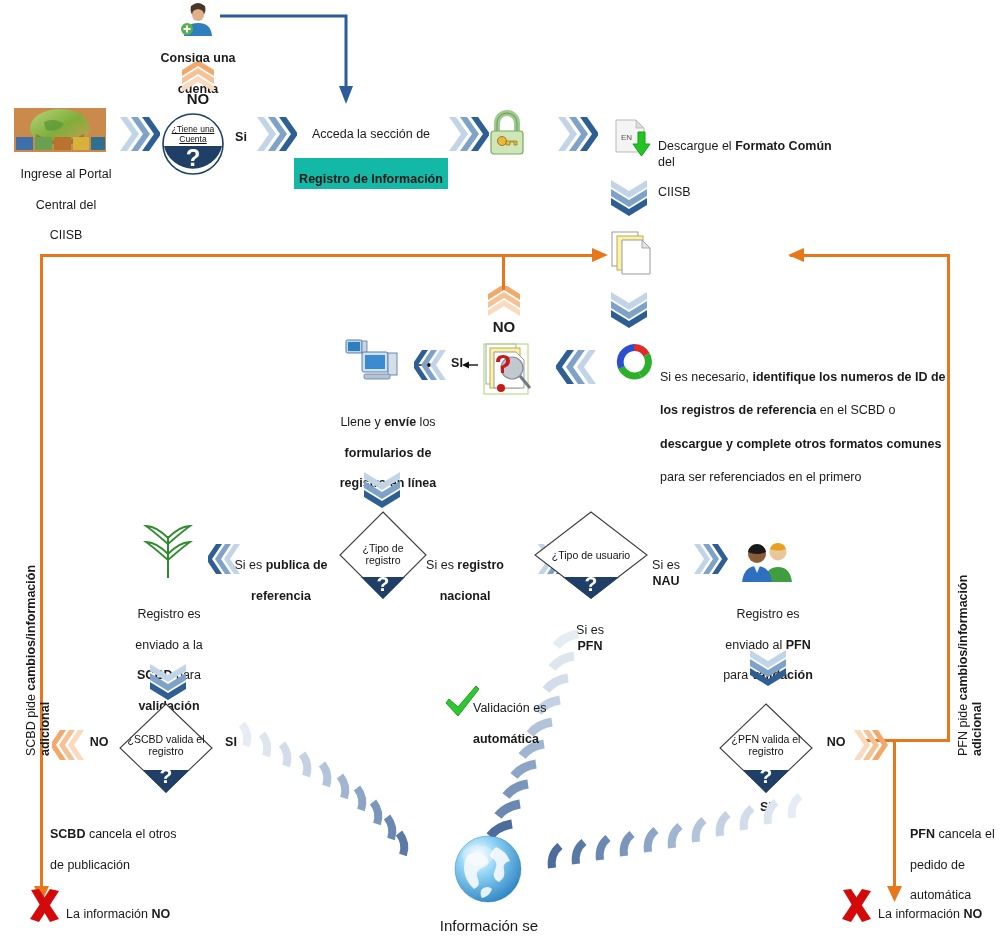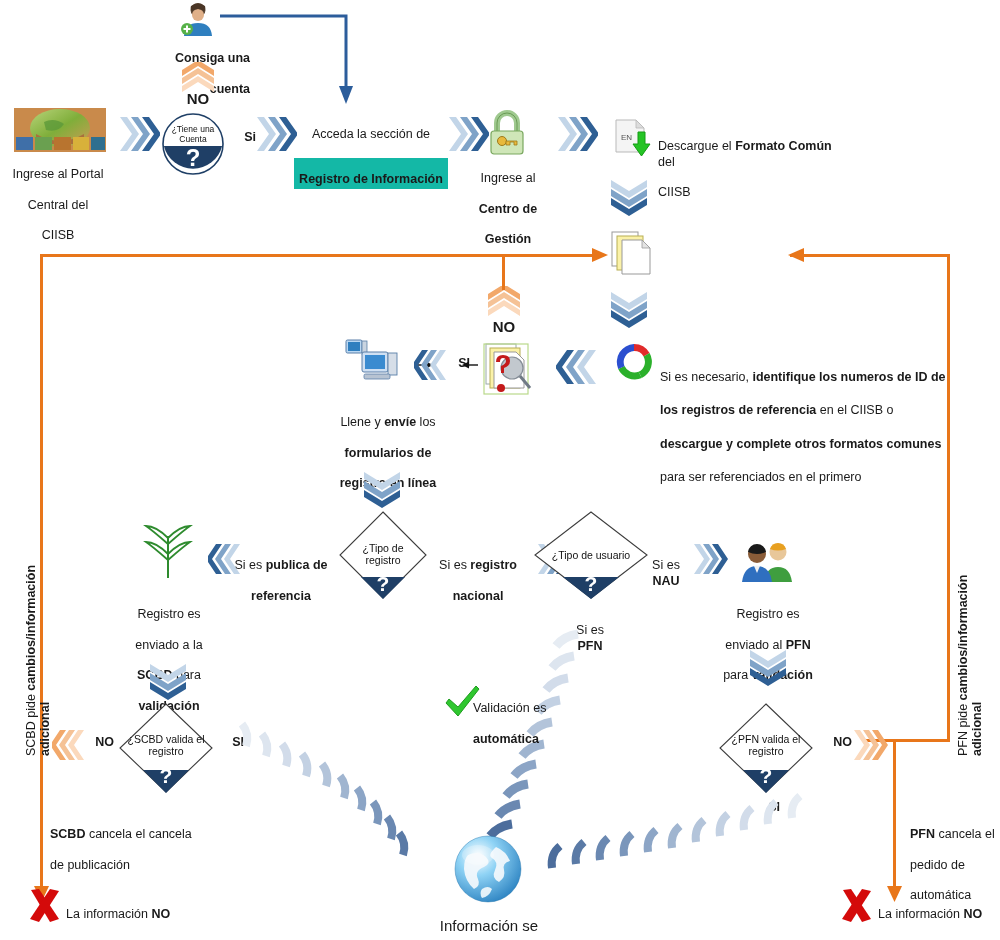--- a/index.html
+++ b/index.html
@@ -16,21 +16,21 @@
   .abs{position:absolute;}
   .lbl{
     position:absolute;
     font-size:12.5px;
     color:#1a1a1a;
     line-height:1.22;
     text-align:center;
     white-space:pre-line;
   }
   .lbl.left{text-align:left;}
-  .b{font-weight:bold;text-align:right;}
+  .b{font-weight:bold;}
   .big{font-size:15px;font-weight:bold;}
 
   
   .chev{position:absolute;}
   .chev svg{display:block;}
 
   
   .diamond{
     position:absolute;
   }
@@ -46,21 +46,21 @@
     position:absolute;left:0;right:0;
     text-align:center;
     color:#fff;font-weight:bold;
     font-size:21px;
   }
 
   
   .circdec{position:absolute;}
   .circdec .ctext{
     position:absolute;left:0;right:0;text-align:center;
-    font-size:8.5px;color:#111;line-height:1.15;
+    font-size:8.5px;color:#111;line-height:1.15;text-decoration:underline;
   }
   .circdec .cq{
     position:absolute;left:0;right:0;text-align:center;
     color:#fff;font-weight:bold;font-size:24px;
   }
 
   
   .orange-line{position:absolute;background:#e8761a;}
   .vlabel{
     position:absolute;
@@ -129,21 +129,21 @@
       <ellipse cx="46" cy="20" rx="30" ry="19" fill="url(#gPortal)"></ellipse>
       <path d="M22,26 q24,14 48,0 l0,10 l-48,0 z" fill="#a9703c"></path>
       <rect x="2" y="29" width="17" height="13" fill="#3f6fa8"></rect>
       <rect x="21" y="29" width="17" height="13" fill="#6aa050"></rect>
       <rect x="40" y="29" width="17" height="13" fill="#b8742f"></rect>
       <rect x="59" y="29" width="16" height="13" fill="#d8b13a"></rect>
       <rect x="77" y="29" width="14" height="13" fill="#2f6f8f"></rect>
       <path d="M30,14 q10,-5 20,2 q-6,9 -18,6 z" fill="#5d9a3a" opacity="0.8"></path>
     </svg>
   </div>
-  <div class="lbl" style="left:0;top:152px;width:116px;">
+  <div class="lbl" style="left:8px;top:152px;width:116px;">
     <span>Ingrese al Portal</span><br>
     <span>Central del</span><br>
     <span>CIISB</span>
   </div>
 
   <div class="chev" style="left:118px;top:115px;">
     <svg width="42" height="38" viewBox="0 0 42 38">
       <path d="M2,2 L14,19 L2,36 L9,36 L21,19 L9,2 Z" fill="#c2d5e8"></path>
       <path d="M13,2 L25,19 L13,36 L20,36 L32,19 L20,2 Z" fill="#7fa3c8"></path>
       <path d="M24,2 L36,19 L24,36 L31,36 L43,19 L31,2 Z" fill="#2e5f94"></path>
@@ -215,25 +215,20 @@
 
   <div class="abs" style="left:486px;top:110px;">
     <svg width="42" height="46" viewBox="0 0 42 46">
       <path d="M11,22 L11,13 a10,10 0 0 1 20,0 L31,22" fill="none" stroke="#9fc98f" stroke-width="6"></path>
       <path d="M11,22 L11,13 a10,10 0 0 1 20,0 L31,22" fill="none" stroke="#6a9c55" stroke-width="1"></path>
       <rect x="5" y="21" width="32" height="23" rx="3" fill="#cfe6b8" stroke="#7aa85f" stroke-width="1.2"></rect>
       <circle cx="16" cy="31" r="4.5" fill="#e8b93d" stroke="#9c7a1d" stroke-width="1"></circle>
       <path d="M20,31 L31,31 L31,35 L28,35 L28,32 L24,32 L24,35 L20,35 Z" fill="#e8b93d" stroke="#9c7a1d" stroke-width="0.8"></path>
     </svg>
   </div>
-  <div class="lbl" style="left:466px;top:156px;width:84px;">
-    <span>Ingrese al</span><br>
-    <span class="b">Centro de</span><br>
-    <span class="b">Gestión</span>
-  </div>
 
   <div class="chev" style="left:556px;top:115px;">
     <svg width="42" height="38" viewBox="0 0 42 38">
       <path d="M2,2 L14,19 L2,36 L9,36 L21,19 L9,2 Z" fill="#c2d5e8"></path>
       <path d="M13,2 L25,19 L13,36 L20,36 L32,19 L20,2 Z" fill="#7fa3c8"></path>
       <path d="M24,2 L36,19 L24,36 L31,36 L43,19 L31,2 Z" fill="#2e5f94"></path>
     </svg>
   </div>
 
   <div class="abs" style="left:612px;top:118px;">
@@ -278,21 +273,21 @@
     <svg width="44" height="44" viewBox="0 0 44 44">
       <path d="M22,4 a18,18 0 0 1 15.6,9 l-6,3.4 a11,11 0 0 0 -9.6,-5.4 z" fill="#e02b2b"></path>
       <path d="M37.6,13 a18,18 0 0 1 -7.8,25 l-3.2,-6.2 a11,11 0 0 0 4.9,-15.4 z" fill="#2bb02b"></path>
       <path d="M29.8,38 a18,18 0 0 1 -23.6,-9.1 l6.3,-2.8 a11,11 0 0 0 14.1,5.7 z" fill="#2bb02b"></path>
       <path d="M6.2,28.9 a18,18 0 0 1 15.8,-24.9 l0,7 a11,11 0 0 0 -9.5,15.2 z" fill="#2b4fd0"></path>
       <circle cx="22" cy="22" r="8" fill="#fff"></circle>
     </svg>
   </div>
   <div class="lbl left" style="left:660px;top:352px;width:330px;line-height:1.34;">
     <span>Si es necesario, </span><span class="b">identifique los numeros de ID de</span><br>
-    <span class="b">los registros de referencia</span><span> en el CIISB o</span><br>
+    <span class="b">los registros de referencia</span><span> en el SCBD o</span><br>
     <span class="b">descargue y complete otros formatos comunes</span><br>
     <span>para ser referenciados en el primero</span>
   </div>
 
   <div class="chev" style="left:556px;top:348px;">
     <svg width="42" height="38" viewBox="0 0 42 38">
       <path d="M40,2 L28,19 L40,36 L33,36 L21,19 L33,2 Z" fill="#c2d5e8"></path>
       <path d="M29,2 L17,19 L29,36 L22,36 L10,19 L22,2 Z" fill="#7fa3c8"></path>
       <path d="M18,2 L6,19 L18,36 L11,36 L-1,19 L11,2 Z" fill="#2e5f94"></path>
     </svg>
@@ -411,21 +406,21 @@
     <span class="b">referencia</span>
   </div>
   <div class="chev" style="left:208px;top:542px;">
     <svg width="34" height="34" viewBox="0 0 34 34">
       <path d="M32,2 L22,17 L32,32 L26,32 L16,17 L26,2 Z" fill="#c2d5e8"></path>
       <path d="M23,2 L13,17 L23,32 L17,32 L7,17 L17,2 Z" fill="#7fa3c8"></path>
       <path d="M14,2 L4,17 L14,32 L8,32 L-2,17 L8,2 Z" fill="#2e5f94"></path>
     </svg>
   </div>
 
-  <div class="lbl" style="left:423px;top:543px;width:110px;">
+  <div class="lbl" style="left:410px;top:543px;width:110px;">
     <span>Si es </span><span class="b">registro</span><br>
     <span class="b">nacional</span>
   </div>
   <div class="chev" style="left:536px;top:542px;">
     <svg width="38" height="34" viewBox="0 0 38 34">
       <path d="M2,2 L12,17 L2,32 L8,32 L18,17 L8,2 Z" fill="#c2d5e8"></path>
       <path d="M11,2 L21,17 L11,32 L17,32 L27,17 L17,2 Z" fill="#7fa3c8"></path>
       <path d="M20,2 L30,17 L20,32 L26,32 L36,17 L26,2 Z" fill="#2e5f94"></path>
     </svg>
   </div>
@@ -517,21 +512,21 @@
     <svg width="34" height="34" viewBox="0 0 34 34">
       <path d="M32,2 L22,17 L32,32 L26,32 L16,17 L26,2 Z" fill="#fbd9bc"></path>
       <path d="M23,2 L13,17 L23,32 L17,32 L7,17 L17,2 Z" fill="#f5c296"></path>
       <path d="M14,2 L4,17 L14,32 L8,32 L-2,17 L8,2 Z" fill="#f2a86a"></path>
     </svg>
   </div>
   <div class="lbl b" style="left:84px;top:735px;width:30px;">NO</div>
   <div class="lbl b" style="left:218px;top:735px;width:26px;">SI</div>
 
   <div class="lbl left" style="left:50px;top:812px;width:160px;">
-    <span class="b">SCBD </span><span>cancela</span><span> el cancela</span><br>
+    <span class="b">SCBD </span><span>cancela</span><span> el otros</span><br>
     <span>de publicación</span>
   </div>
 
   <div class="diamond" style="left:718px;top:702px;width:96px;height:92px;">
     <svg width="96" height="92" viewBox="0 0 96 92">
       <path d="M48,2 L94,46 L48,90 L2,46 Z" fill="#fff" stroke="#3d3d3d" stroke-width="1.1"></path>
       <path d="M25,68 L71,68 L48,91 Z" fill="#1f3f66"></path>
     </svg>
     <div class="dtext" style="top:32px;">
       <span>¿PFN valida el</span><br><span>registro</span>

